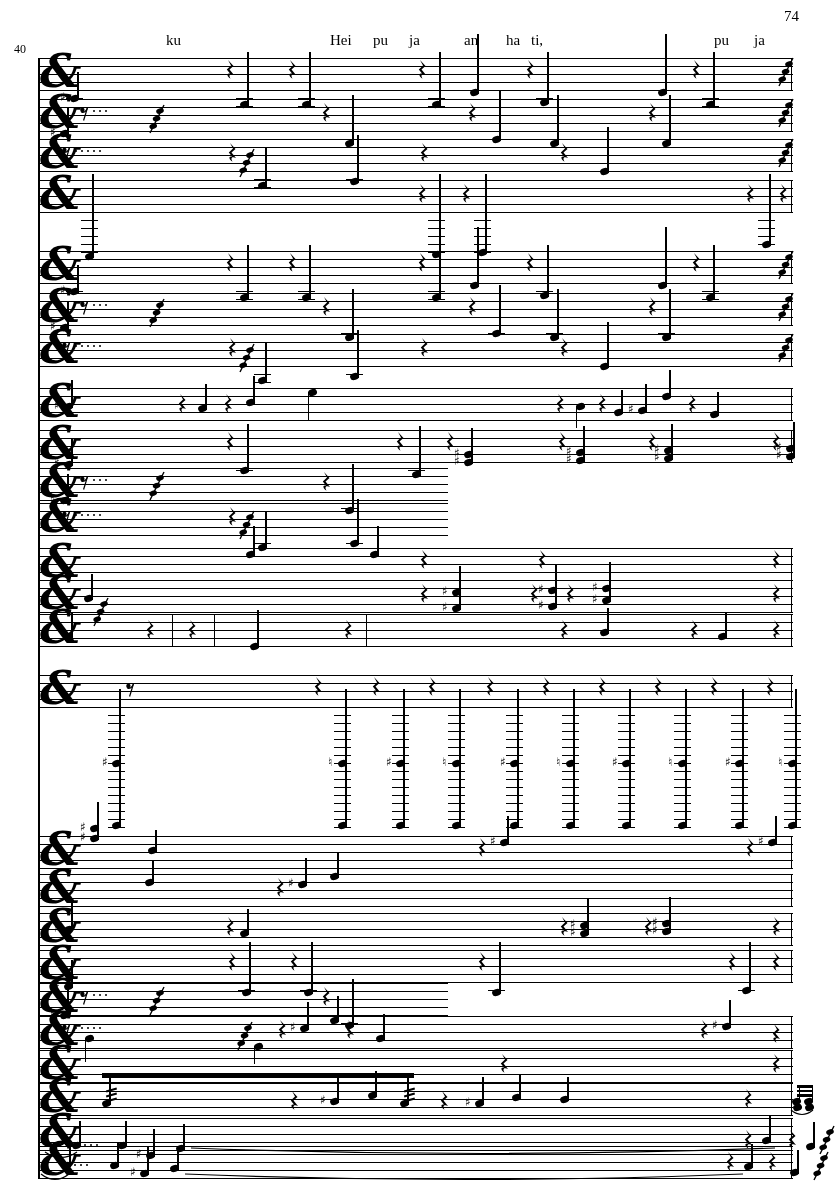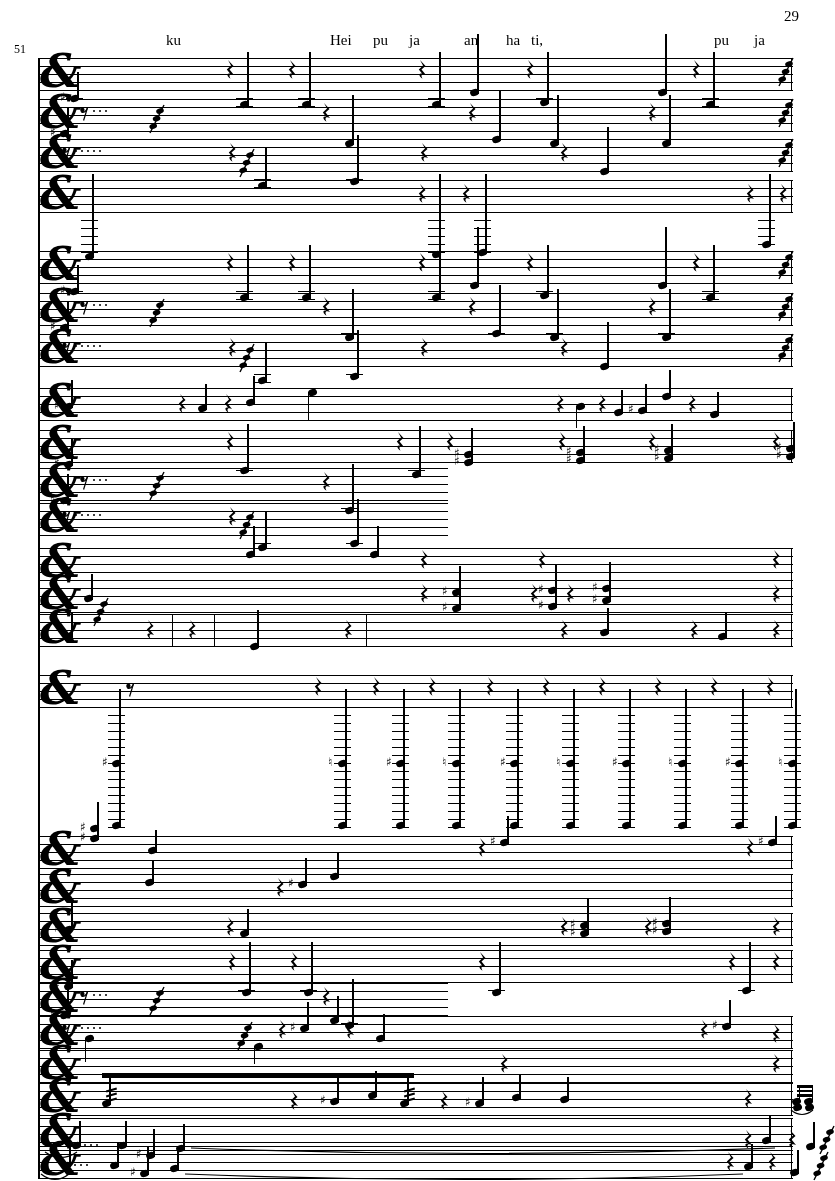--- a/index.html
+++ b/index.html
@@ -17,22 +17,22 @@
   .bm{position:absolute;height:4.6px;background:#000;}
   .dt{position:absolute;width:2.4px;height:2.4px;border-radius:50%;background:#000;}
   .tsl{position:absolute;width:11px;height:2.4px;background:#000;transform:rotate(-16deg);}
   .txt{position:absolute;white-space:pre;}
   svg{position:absolute;overflow:visible;}
 </style>
 </head>
 <body>
 
 <div class="page">
-  <span class="txt" style="left:784px;top:8px;font-size:15px;">29</span>
-  <span class="txt" style="left:14px;top:42px;font-size:12px;">51</span>
+  <span class="txt" style="left:784px;top:8px;font-size:15px;">74</span>
+  <span class="txt" style="left:14px;top:42px;font-size:12px;">40</span>
   <div id="lyrics">
       <span class="txt" style="left: 166px; top: 32px; font-size: 15px;">ku</span>
       <span class="txt" style="left: 330px; top: 32px; font-size: 15px;">Hei</span>
       <span class="txt" style="left: 373px; top: 32px; font-size: 15px;">pu</span>
       <span class="txt" style="left: 409px; top: 32px; font-size: 15px;">ja</span>
       <span class="txt" style="left: 464px; top: 32px; font-size: 15px;">an</span>
       <span class="txt" style="left: 506px; top: 32px; font-size: 15px;">ha</span>
       <span class="txt" style="left: 531px; top: 32px; font-size: 15px;">ti,</span>
       <span class="txt" style="left: 714px; top: 32px; font-size: 15px;">pu</span>
       <span class="txt" style="left: 754px; top: 32px; font-size: 15px;">ja</span>

